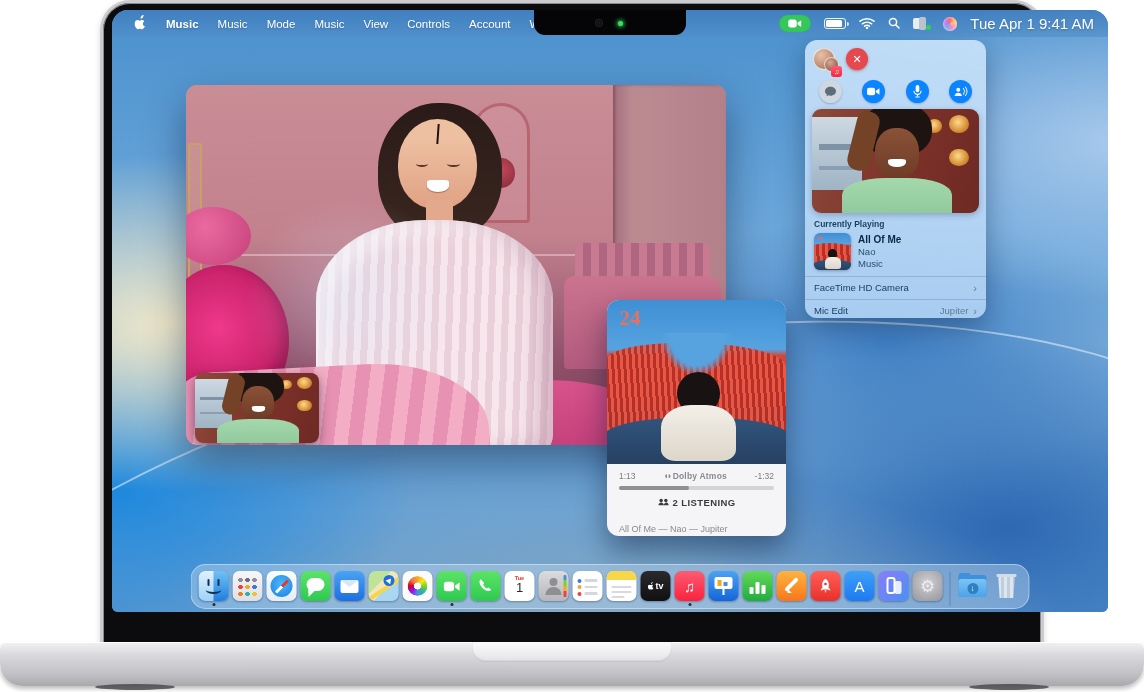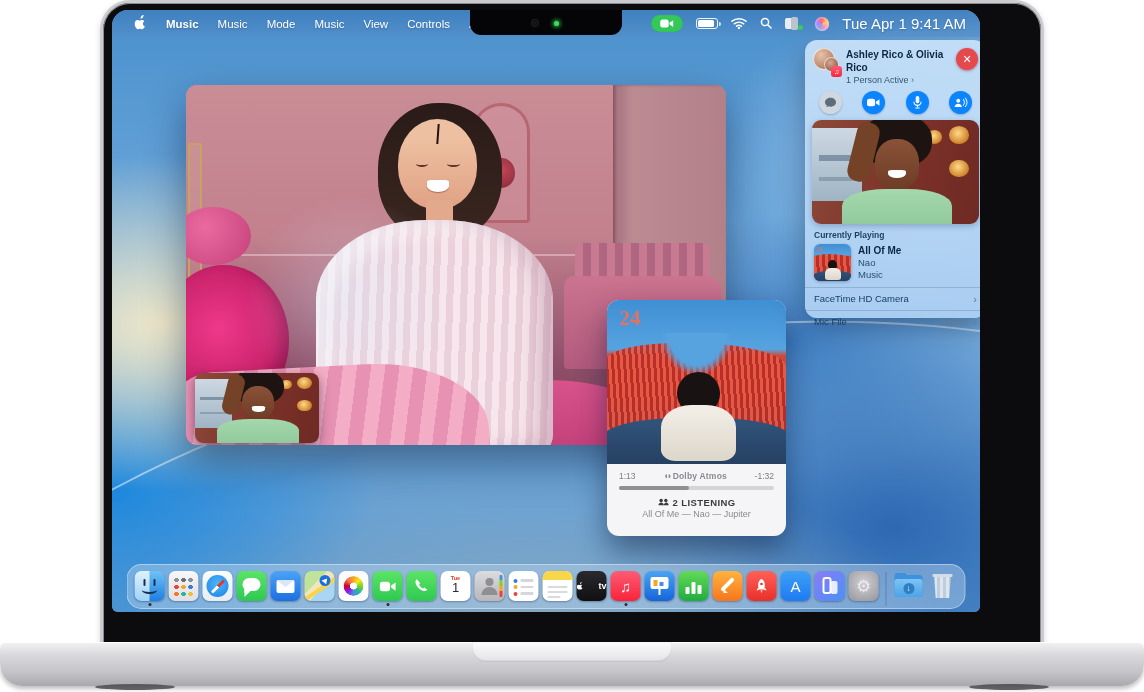--- a/index.html
+++ b/index.html
@@ -5,21 +5,21 @@
   * { margin:0; padding:0; box-sizing:border-box; }
   html,body { width:1144px; height:692px; background:#ffffff; overflow:hidden;
     font-family:"Liberation Sans", sans-serif; }
   .laptop { position:relative; width:1144px; height:692px; }
 
   
   .screen-shell { position:absolute; left:100px; top:0; width:944px; height:648px;
     background:#0c0c0e; border:3px solid #cbcbd0; border-bottom:none;
     border-radius:30px 30px 6px 6px;
     box-shadow:inset 0 0 0 1px #8b8b90, 0 2px 6px rgba(0,0,0,.15); }
-  .screen { position:absolute; left:9px; top:7px; width:868px; height:602px;
+  .screen { position:absolute; left:9px; top:7px; width:996px; height:602px;
     border-radius:16px 16px 6px 6px; overflow:hidden; background:#5b9ad2; }
   .base { position:absolute; left:0; top:642px; width:1144px; height:44px;
     background:linear-gradient(180deg,#f2f2f4 0%,#d9d9dd 30%,#c2c2c7 70%,#a8a8ad 100%);
     border-radius:6px 6px 22px 22px; box-shadow:inset 0 1px 0 #ffffff, 0 3px 4px rgba(0,0,0,.25); }
   .base-groove { position:absolute; left:50%; top:0; transform:translateX(-50%);
     width:200px; height:20px; border-radius:0 0 14px 14px;
     background:linear-gradient(180deg,#fbfbfd,#e3e3e7); box-shadow:inset 0 -1px 2px rgba(0,0,0,.18); }
   .foot { position:absolute; bottom:-4px; width:80px; height:6px; border-radius:50%;
     background:#4a4a4e; opacity:.85; }
   .foot.l { left:95px; } .foot.r { right:95px; }
@@ -173,21 +173,21 @@
   .player-card .aa-mono { font-size:21px; }
   .pc-bottom { position:absolute; left:0; bottom:0; width:100%; height:72px; padding:7px 12px 0; }
   .pc-times { display:flex; justify-content:space-between; align-items:center;
     font-size:8.5px; color:#7c7c82; }
   .pc-dolby { font-size:8.5px; color:#8a8a90; font-weight:bold; letter-spacing:.2px; }
   .pc-dolby .dd { letter-spacing:-2px; font-size:9px; }
   .pc-bar { position:relative; margin-top:5px; height:3.5px; border-radius:2px; background:#d3d3d8; }
   .pc-bar .fill { position:absolute; left:0; top:0; bottom:0; border-radius:2px; background:#8e8e93; }
   .pc-listen { margin-top:7px; text-align:center; font-size:9.5px; font-weight:bold;
     color:#3a3a3c; letter-spacing:.4px; display:flex; align-items:center; justify-content:center; gap:4px; }
-  .pc-track { margin-top:1px; text-align:center; font-size:9px; color:#8a8a90; }
+  .pc-track { margin-top:16px; text-align:left; font-size:9px; color:#8a8a90; }
 
   
   .widget { position:absolute; left:693px; top:30px; width:181px; height:278px;
     border-radius:12px; z-index:30;
     background:linear-gradient(180deg, rgba(196,223,248,.96), rgba(172,207,242,.96));
     box-shadow:0 10px 28px rgba(5,20,50,.35); color:#10304d; }
   .wg-header { display:flex; align-items:flex-start; gap:7px; padding:8px 8px 4px; }
   .wg-avatar { position:relative; width:26px; height:26px; flex:none; }
   .wg-av1 { position:absolute; left:0; top:0; width:22px; height:22px; border-radius:50%;
     background:radial-gradient(circle at 35% 30%, #e8c2a8, #a06a50); border:1px solid rgba(255,255,255,.7); }
@@ -294,21 +294,21 @@
   .contacts .tabs { position:absolute; right:2px; top:4px; width:3px; height:22px; border-radius:1px;
     background:linear-gradient(180deg,#4a90d9 0 25%,#7ed321 25% 50%,#f5a623 50% 75%,#e8443a 75%); }
   .di.reminders { background:#fff; padding:5px 5px; }
   .rem-row { display:flex; align-items:center; gap:3px; margin-top:2.5px; }
   .rem-dot { width:4px; height:4px; border-radius:50%; }
   .rem-bar { height:2.5px; border-radius:1px; background:#d6d6db; flex:1; }
   .di.notes { background:#fff; }
   .notes .top { position:absolute; left:0; top:0; width:100%; height:9px; background:#f7d64a; }
   .notes .ln { position:absolute; left:5px; width:20px; height:2px; background:#d9d9de; border-radius:1px; }
   .di.tv { background:linear-gradient(180deg,#2a2a2e,#101013); color:#fff;
-    display:flex; align-items:center; justify-content:space-between; gap:1px; }
+    display:flex; align-items:center; justify-content:center; gap:1px; }
   .tv-apple { width:7px; height:8px; }
   .tv-label { font-size:9px; font-weight:bold; }
   .di.music { background:linear-gradient(180deg,#fb5c74,#fa233b); color:#fff;
     display:flex; align-items:center; justify-content:center; font-size:15px; }
   .di.keynote { background:linear-gradient(180deg,#4aa3f5,#1565d8); }
   .keynote .scr { position:absolute; left:6px; top:6px; width:18px; height:12px; background:#fff;
     border-radius:2px; }
   .keynote .chartlet { position:absolute; left:9px; top:9px; width:4px; height:6px; background:#f5a623; }
   .keynote .chartlet2 { position:absolute; left:15px; top:11px; width:4px; height:4px; background:#4a90d9; }
   .keynote .stand { position:absolute; left:14px; top:18px; width:2px; height:6px; background:#fff; }
@@ -490,24 +490,20 @@
         </div>
       </div>
 
       <div class="widget">
         <div class="wg-header">
           <div class="wg-avatar">
             <span class="wg-av1"></span>
             <span class="wg-av2"></span>
             <span class="wg-badge">♫</span>
           </div>
-          <div class="wg-names">
-            <div class="wg-title">Ashley Rico &amp; Olivia Rico</div>
-            <div class="wg-sub"><span>1 Person Active</span> <span class="chev">›</span></div>
-          </div>
           <div class="wg-close">
               <span>✕</span>
             </div>
         </div>
         <div class="wg-btnrow">
           <span class="wg-btn gray">
             <svg width="13" height="11" viewBox="0 0 18 16">
                 <path d="M9 1C4.6 1 1 3.9 1 7.5c0 2 1.1 3.8 2.9 5L3 15l3.4-1.4c.8.2 1.7.4 2.6.4 4.4 0 8-2.9 8-6.5S13.4 1 9 1z" fill="#5d6d7a"></path>
               </svg>
           </span>
@@ -570,21 +566,21 @@
         </div>
         <div class="wg-div"></div>
         <div class="wg-row">
           <span>FaceTime HD Camera</span>
           <span class="wg-row-right">
               <span class="chev">›</span>
             </span>
         </div>
         <div class="wg-div"></div>
         <div class="wg-row">
-          <span>Mic File</span>
+          <span>Mic Edit</span>
           <span class="wg-row-right">
               <span class="val">Jupiter</span>
               <span class="chev">›</span>
             </span>
         </div>
       </div>
 
       <div class="dock">
         <div class="dock-item">
             <div class="di finder" title="finder">

